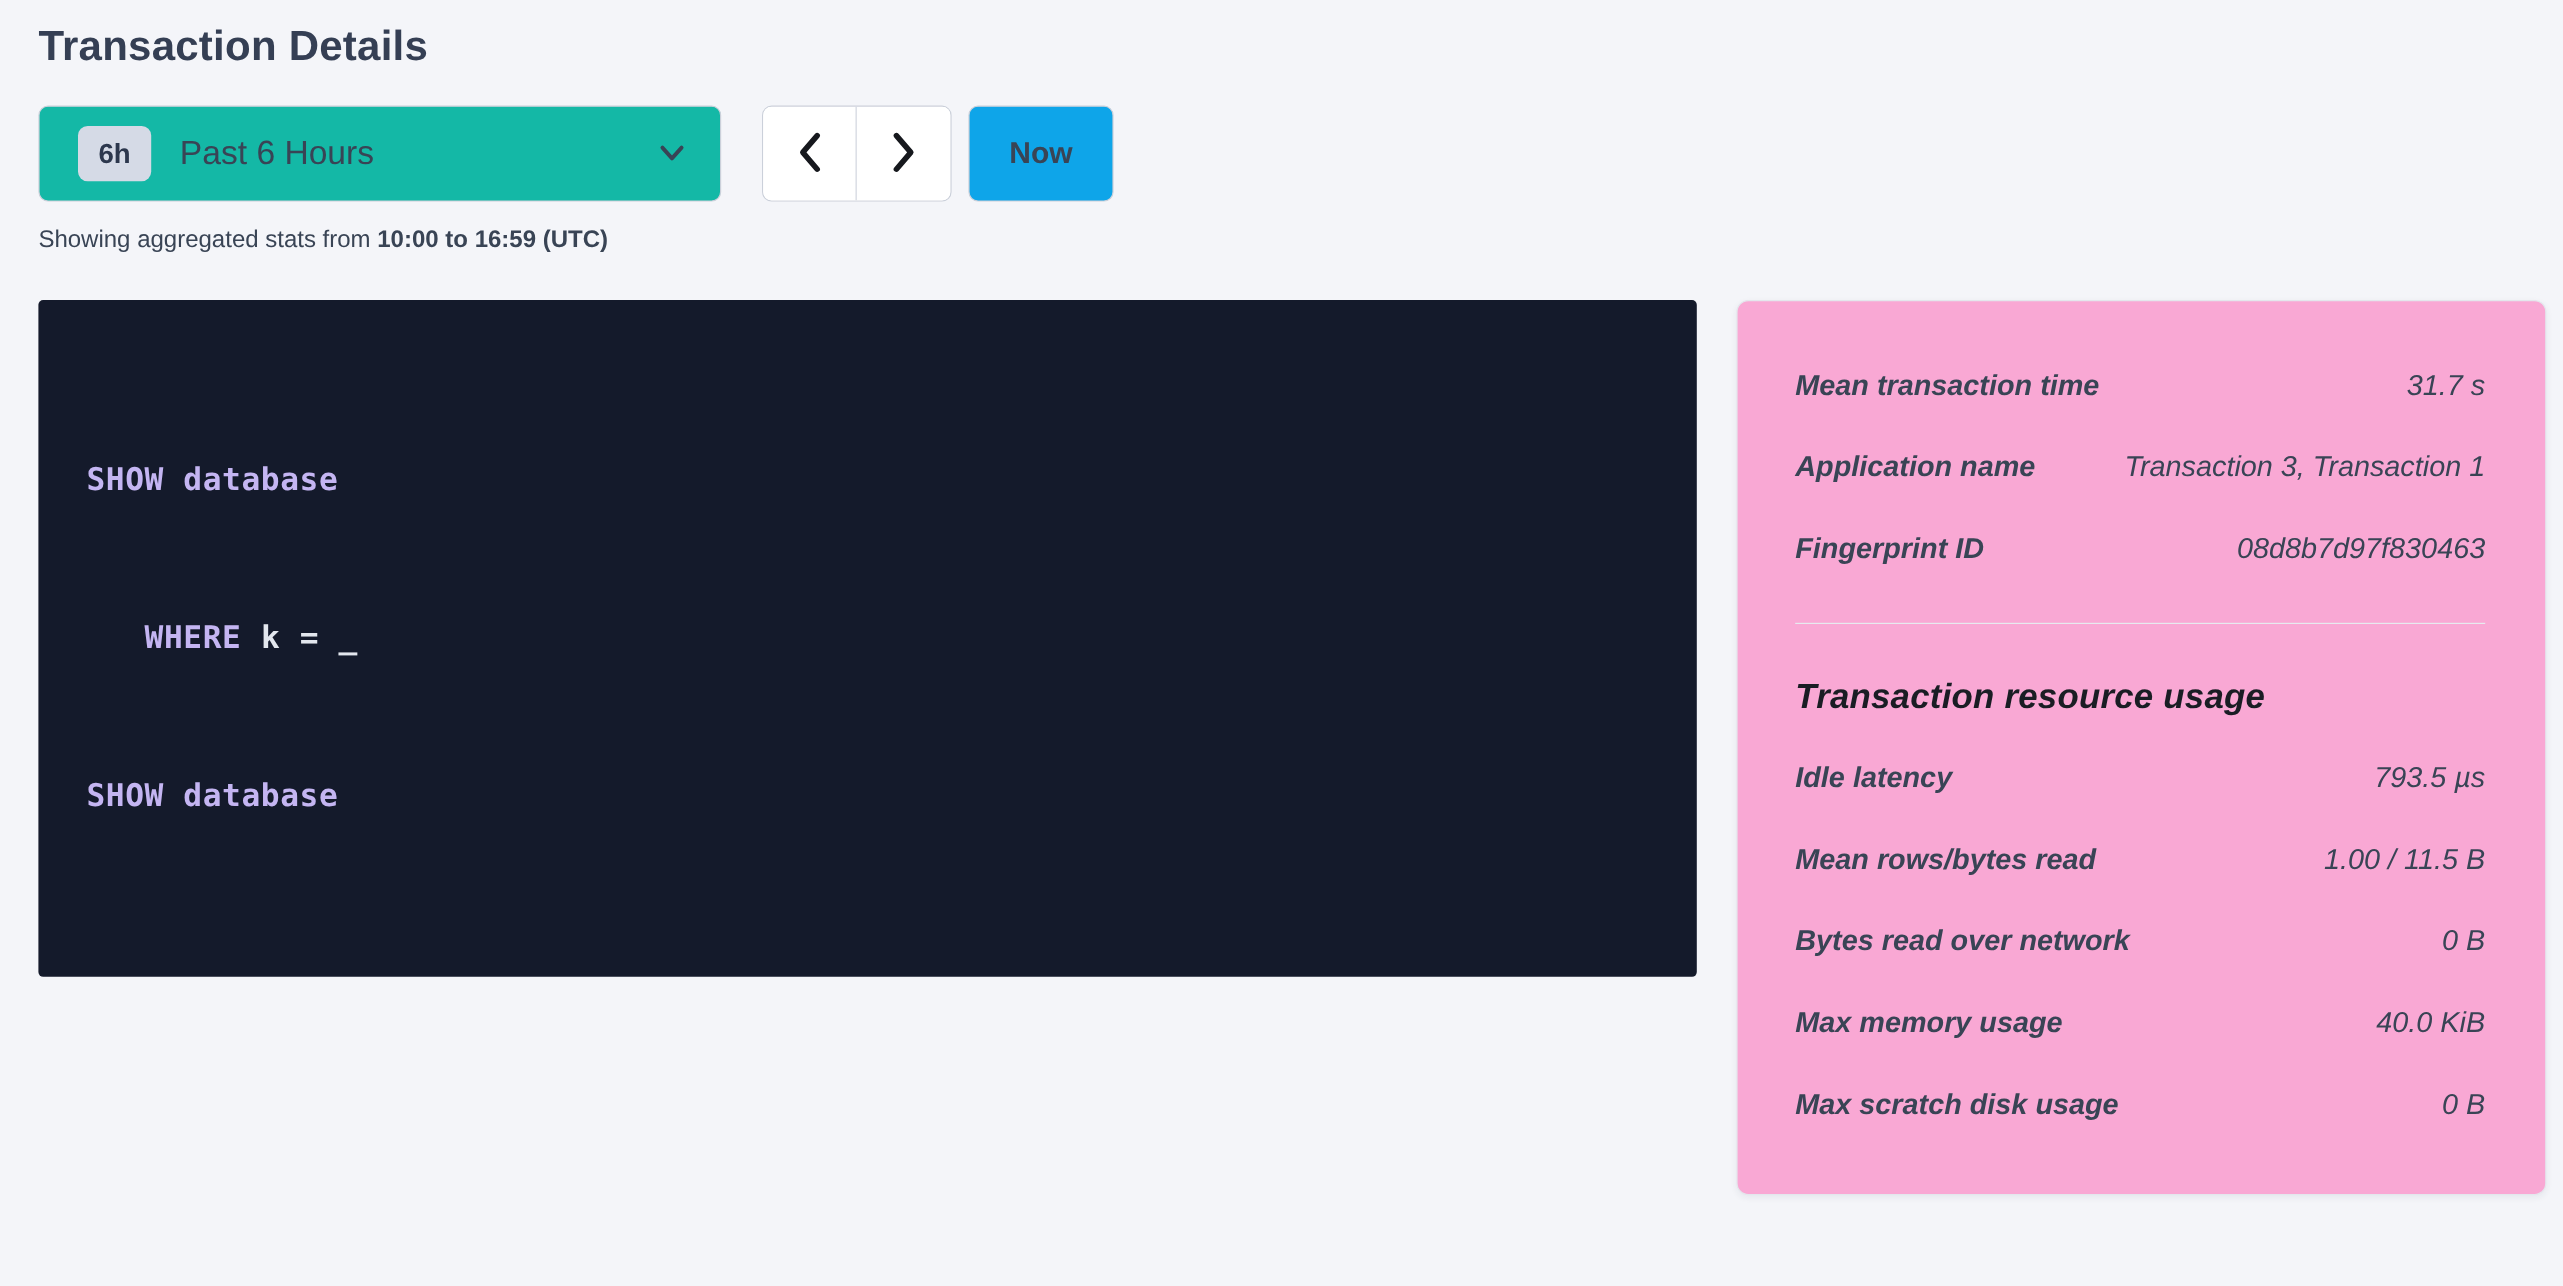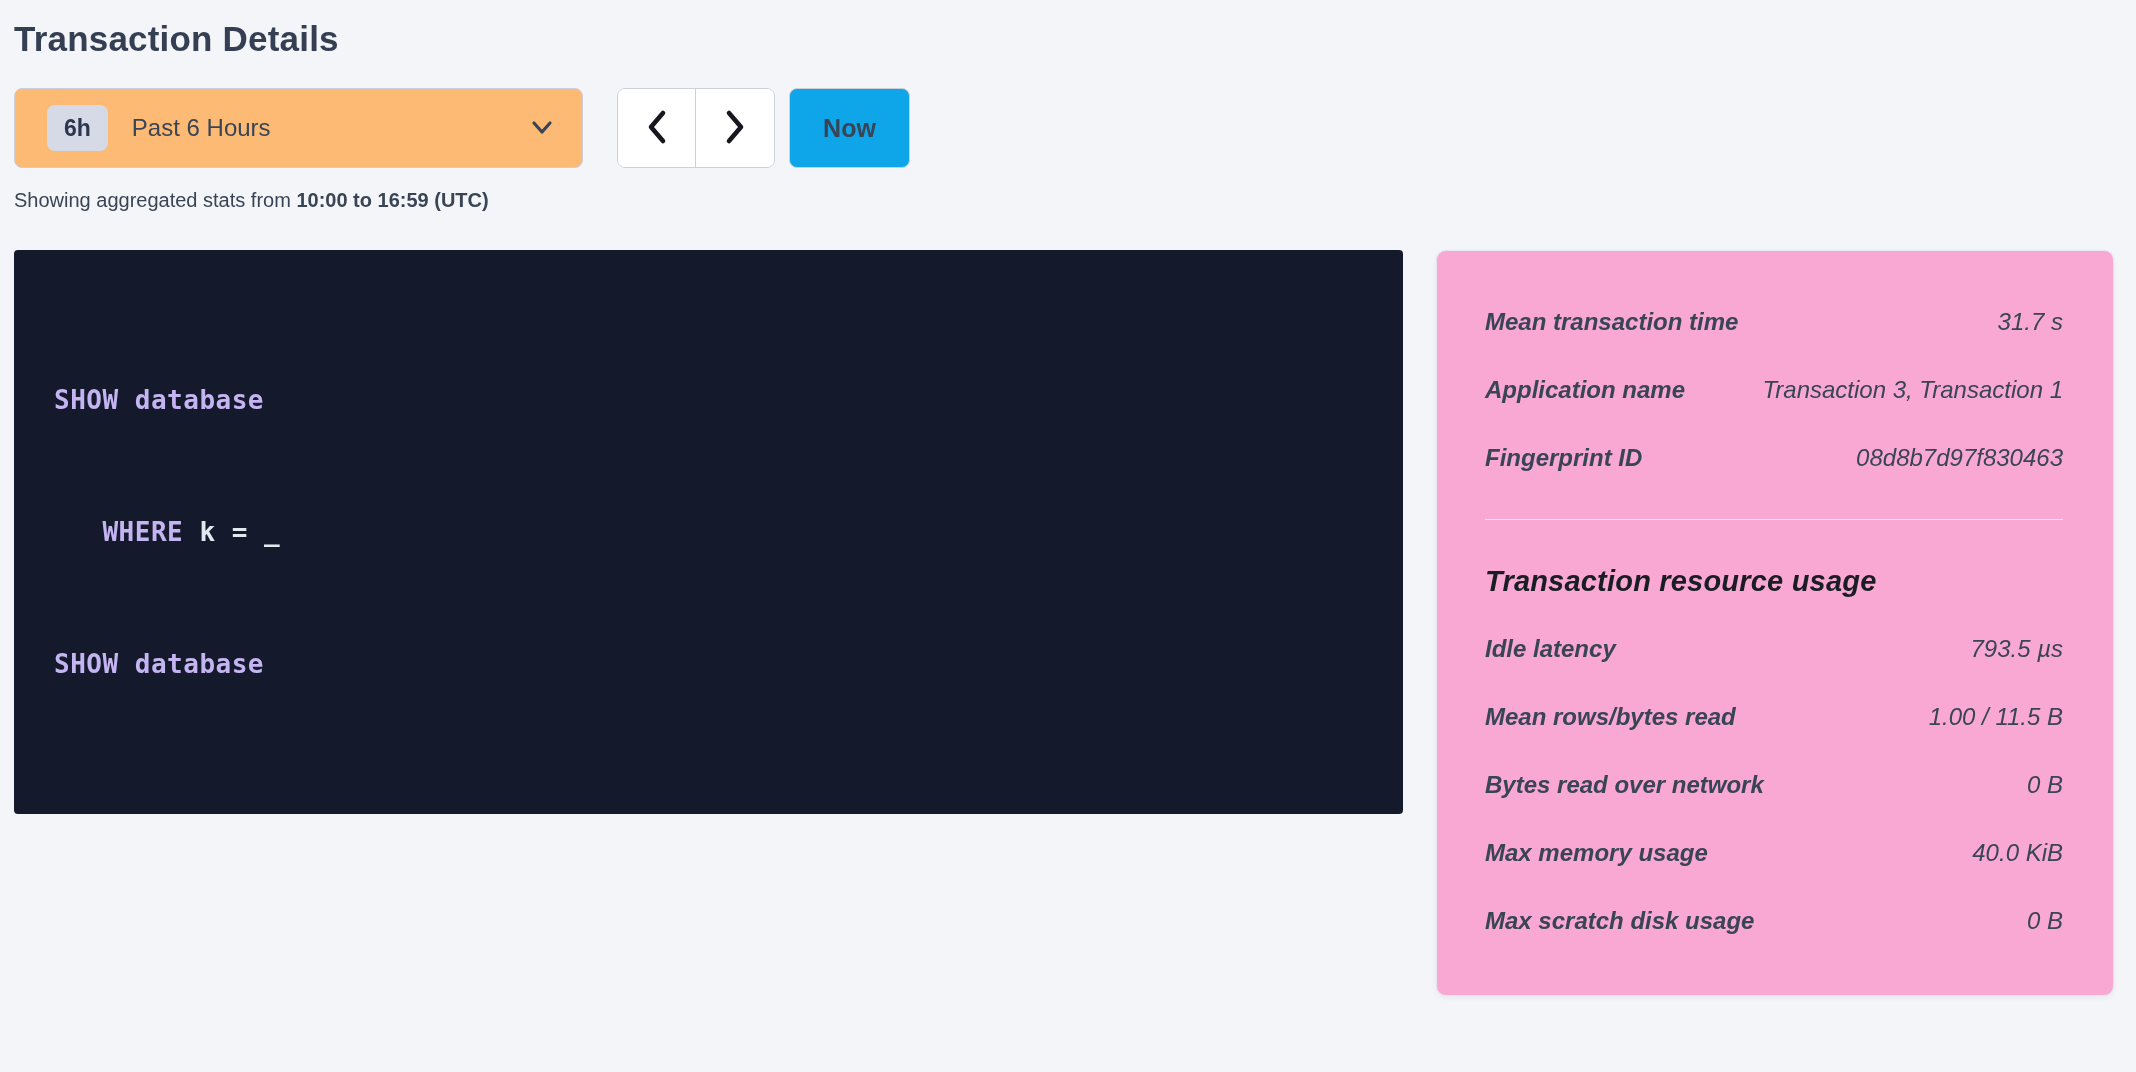--- a/index.html
+++ b/index.html
@@ -16,41 +16,41 @@
     --icon-dark: #16181d;
   }
   * { box-sizing: border-box; }
   html, body { margin: 0; padding: 0; }
   body {
     width: 2136px; height: 1072px; overflow: hidden;
     background: var(--page-bg);
     font-family: "Liberation Sans", sans-serif;
     color: var(--text);
   }
-  .page { padding: 16px 14px 0 14px; }
+  .page { padding: 16px 14px 0 32px; }
 
   h1.page-title {
     margin: 0; font-size: 35px; line-height: 46px; font-weight: 700;
     color: #353f54; letter-spacing: 0.2px;
   }
 
   
   .controls-row { margin-top: 26px; display: flex; align-items: stretch; }
   .time-select {
-    width: 569px; height: 80px; background: #fdba74;
+    width: 569px; height: 80px; background: #14b8a6;
     border: 1px solid var(--border); border-radius: 8px;
     display: flex; align-items: center; padding: 0 28px 0 32px;
     cursor: pointer;
   }
   .range-badge {
     background: var(--badge-bg); color: #2c374d;
     font-weight: 700; font-size: 23px;
     border-radius: 8px; padding: 9px 17px; line-height: 28px;
   }
-  .range-label { margin-left: 24px; font-size: 24px; color: #394455; }
+  .range-label { margin-left: 24px; font-size: 28px; color: #394455; }
   .select-chevron { margin-left: auto; display: flex; align-items: center; }
 
   .arrow-group {
     margin-left: 34px; height: 80px; width: 158px;
     border: 1px solid var(--border); border-radius: 8px;
     background: #ffffff; display: flex; overflow: hidden;
   }
   .arrow-btn {
     flex: 1 1 50%; background: #ffffff; border: none; margin: 0; padding: 0;
     display: flex; align-items: center; justify-content: center; cursor: pointer;

